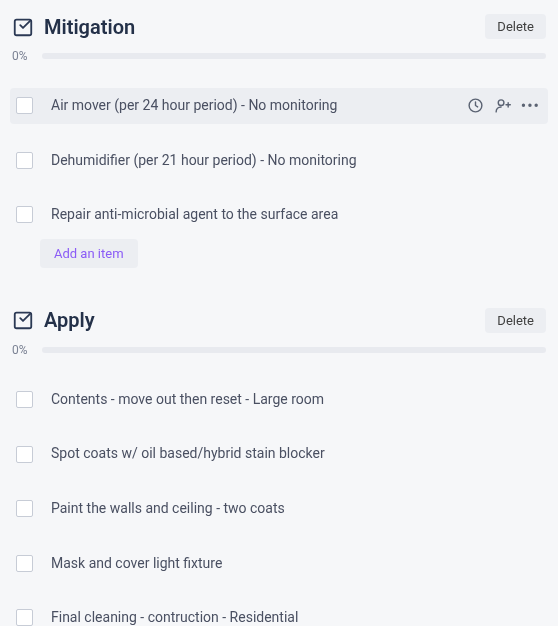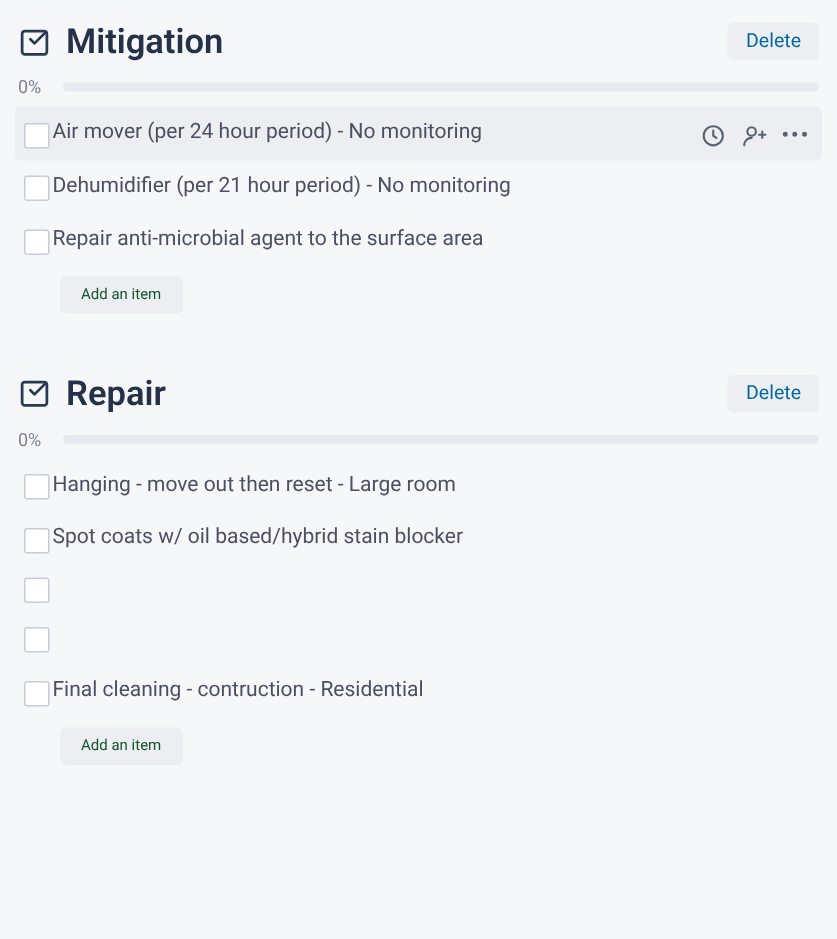--- a/index.html
+++ b/index.html
@@ -21,33 +21,33 @@
     align-items: center;
     padding: 0 2px 6px 2px;
   }
   .section-icon {
     width: 22px;
     height: 22px;
     color: #2b3954;
     flex-shrink: 0;
   }
   .section-title {
-    font-size: 23px;
+    font-size: 20px;
     font-weight: 600;
     color: #243149;
     margin-left: 10px;
     flex: 1;
   }
   .delete-btn {
     background: #eceef2;
     border: none;
     border-radius: 4px;
     padding: 5px 12px;
     font-size: 13px;
-    color: #0369a1;
+    color: #404040;
     cursor: pointer;
   }
   .progress-row {
     display: flex;
     align-items: center;
     gap: 10px;
     padding: 4px 2px 6px 2px;
   }
   .progress-label {
     font-size: 12px;
@@ -59,24 +59,25 @@
     height: 6px;
     background: #e8eaef;
     border-radius: 4px;
   }
   .items {
     display: flex;
     flex-direction: column;
   }
   .item {
     display: flex;
-    align-items: flex-end;
+    align-items: center;
     padding: 8px 6px;
     border-radius: 4px;
-    gap: 2px;
+    gap: 18px;
+    margin-top: 19px;
   }
   .item.highlight {
     background: #eceef2;
   }
   .checkbox {
     width: 15px;
     height: 15px;
     border: 1.5px solid #c7ccd6;
     border-radius: 2px;
     flex-shrink: 0;
@@ -107,22 +108,22 @@
     padding-right:2px;
   }
   .add-row {
     padding: 6px 0 0 30px;
   }
   .add-btn {
     background: #eceef2;
     border: none;
     border-radius: 4px;
     padding: 7px 14px;
-    font-size: 10px;
-    color: #14532d;
+    font-size: 13px;
+    color: #8b5cf6;
     cursor: pointer;
   }
   button {
     font-family: inherit;
   }
   .chk-head svg { display:block; }
 </style>
 </head>
 <body>
 
@@ -176,41 +177,43 @@
       <div class="add-row"><button class="add-btn">Add an item</button></div>
     </div>
     <div class="section">
       <div class="section-header">
         <span class="section-icon chk-head">
           <svg viewBox="0 0 24 24" width="22" height="22" fill="none" stroke="currentColor" stroke-width="2" stroke-linecap="round" stroke-linejoin="round">
             <rect x="3" y="4" width="18" height="17" rx="2"></rect>
             <polyline points="20 5 12 13 9 10"></polyline>
           </svg>
         </span>
-        <div class="section-title">Repair</div>
+        <div class="section-title">Apply</div>
         <button class="delete-btn">Delete</button>
       </div>
       <div class="progress-row">
         <span class="progress-label">0%</span>
         <div class="progress-bar"></div>
       </div>
       <div class="items">
         <div class="item">
           <span class="checkbox"></span>
-          <span class="item-label">Hanging - move out then reset - Large room</span>
+          <span class="item-label">Contents - move out then reset - Large room</span>
         </div>
         <div class="item">
           <span class="checkbox"></span>
           <span class="item-label">Spot coats w/ oil based/hybrid stain blocker</span>
         </div>
         <div class="item">
           <span class="checkbox"></span>
-        </div>
-        <div class="item">
-          <span class="checkbox"></span>
+          <span class="item-label">Paint the walls and ceiling - two coats</span>
+        </div>
+        <div class="item">
+          <span class="checkbox"></span>
+          <span class="item-label">Mask and cover light fixture</span>
         </div>
         <div class="item">
           <span class="checkbox"></span>
           <span class="item-label">Final cleaning - contruction - Residential</span>
         </div>
       </div>
       <div class="add-row"><button class="add-btn">Add an item</button></div>
     </div>
   </div>
 

